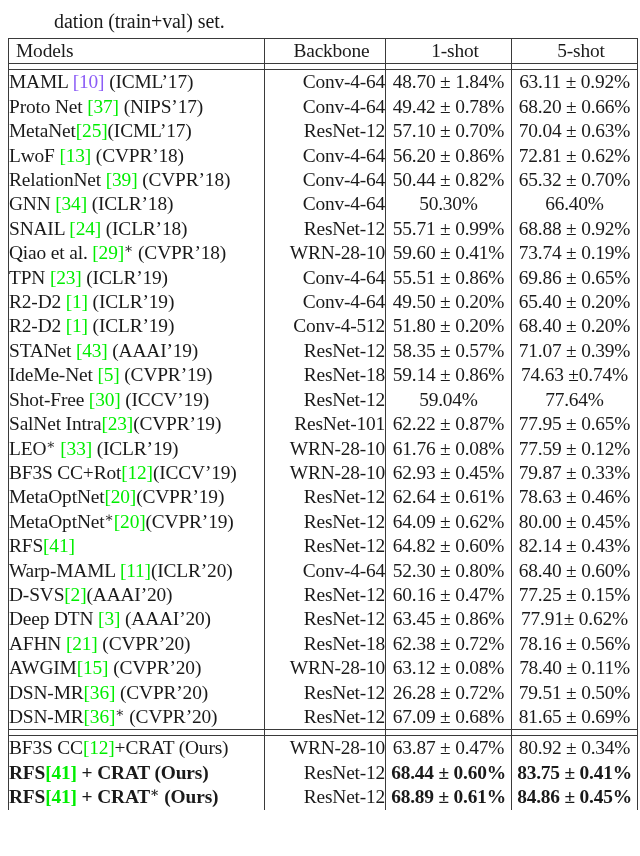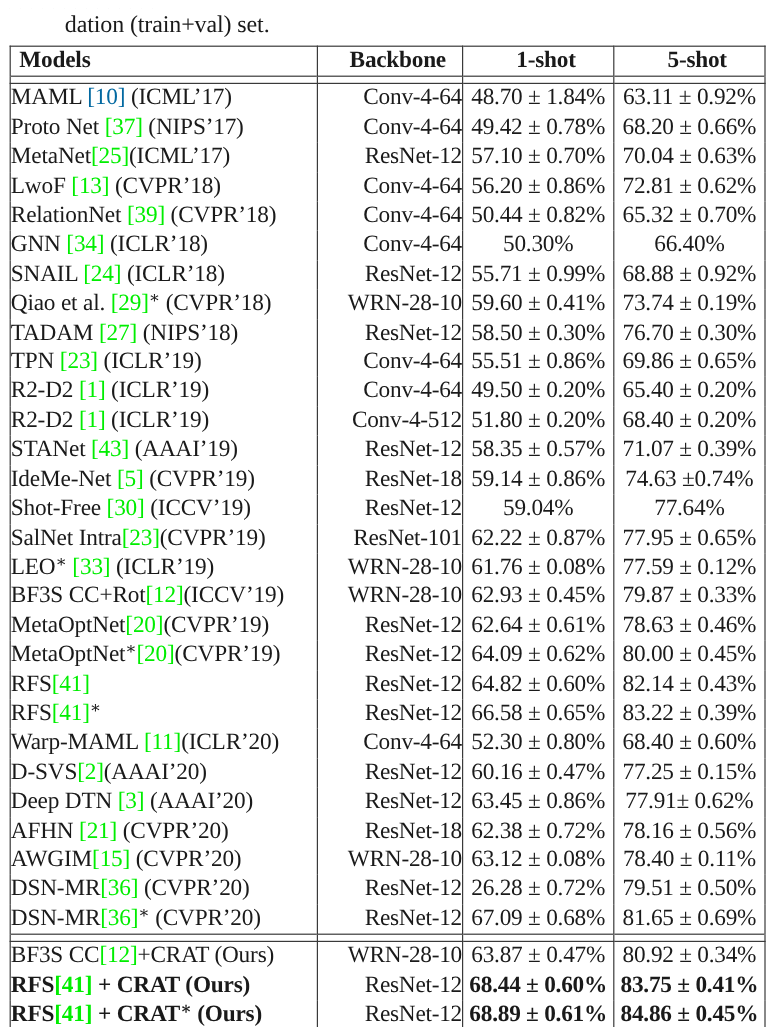--- a/index.html
+++ b/index.html
@@ -90,21 +90,21 @@
     text-align: right;
     padding-left: 7px;
     letter-spacing: -0.2px;
   }
   .cell-num {
     text-align: center;
     letter-spacing: -0.2px;
   }
 
   thead th {
-    font-weight: bold;
+    font-weight: normal;
   }
   thead th.cell-backbone,
   thead th.cell-num { text-align: center; padding-left: 13px; }
   thead th.cell-model { text-align: left; padding-left: 7px; }
 
   .hdr-row th { border-top: 1.4px solid #3a3a3a; }
 
   
   tr.double-rule td {
     height: 5px;
@@ -150,21 +150,21 @@
       </tr>
     </thead>
     <tbody id="tbody-main">
         <tr class="double-rule">
           <td></td>
           <td></td>
           <td></td>
           <td></td>
         </tr>
         <tr>
-          <td class="cell-model">MAML <span class="cite" style="color:#0369a1">[10]</span> (ICML’17)</td>
+          <td class="cell-model">MAML <span class="cite" style="color:#8b5cf6">[10]</span> (ICML’17)</td>
           <td class="cell-backbone">Conv-4-64</td>
           <td class="cell-num">48.70 ± 1.84%</td>
           <td class="cell-num">63.11 ± 0.92%</td>
         </tr>
         <tr>
           <td class="cell-model">Proto Net <span class="cite" style="color:#00ee00">[37]</span> (NIPS’17)</td>
           <td class="cell-backbone">Conv-4-64</td>
           <td class="cell-num">49.42 ± 0.78%</td>
           <td class="cell-num">68.20 ± 0.66%</td>
         </tr>
@@ -196,26 +196,20 @@
           <td class="cell-model">SNAIL <span class="cite" style="color:#00ee00">[24]</span> (ICLR’18)</td>
           <td class="cell-backbone">ResNet-12</td>
           <td class="cell-num">55.71 ± 0.99%</td>
           <td class="cell-num">68.88 ± 0.92%</td>
         </tr>
         <tr>
           <td class="cell-model">Qiao et al. <span class="cite" style="color:#00ee00">[29]</span><sup class="star">∗</sup> (CVPR’18)</td>
           <td class="cell-backbone">WRN-28-10</td>
           <td class="cell-num">59.60 ± 0.41%</td>
           <td class="cell-num">73.74 ± 0.19%</td>
-        </tr>
-        <tr>
-          <td class="cell-model">TADAM <span class="cite" style="color:#00ee00">[27]</span> (NIPS’18)</td>
-          <td class="cell-backbone">ResNet-12</td>
-          <td class="cell-num">58.50 ± 0.30%</td>
-          <td class="cell-num">76.70 ± 0.30%</td>
         </tr>
         <tr>
           <td class="cell-model">TPN <span class="cite" style="color:#00ee00">[23]</span> (ICLR’19)</td>
           <td class="cell-backbone">Conv-4-64</td>
           <td class="cell-num">55.51 ± 0.86%</td>
           <td class="cell-num">69.86 ± 0.65%</td>
         </tr>
         <tr>
           <td class="cell-model">R2-D2 <span class="cite" style="color:#00ee00">[1]</span> (ICLR’19)</td>
           <td class="cell-backbone">Conv-4-64</td>
@@ -276,26 +270,20 @@
           <td class="cell-num">64.09 ± 0.62%</td>
           <td class="cell-num">80.00 ± 0.45%</td>
         </tr>
         <tr>
           <td class="cell-model">RFS<span class="cite" style="color:#00ee00">[41]</span></td>
           <td class="cell-backbone">ResNet-12</td>
           <td class="cell-num">64.82 ± 0.60%</td>
           <td class="cell-num">82.14 ± 0.43%</td>
         </tr>
         <tr>
-          <td class="cell-model">RFS<span class="cite" style="color:#00ee00">[41]</span><sup class="star">∗</sup></td>
-          <td class="cell-backbone">ResNet-12</td>
-          <td class="cell-num">66.58 ± 0.65%</td>
-          <td class="cell-num">83.22 ± 0.39%</td>
-        </tr>
-        <tr>
           <td class="cell-model">Warp-MAML <span class="cite" style="color:#00ee00">[11]</span>(ICLR’20)</td>
           <td class="cell-backbone">Conv-4-64</td>
           <td class="cell-num">52.30 ± 0.80%</td>
           <td class="cell-num">68.40 ± 0.60%</td>
         </tr>
         <tr>
           <td class="cell-model">D-SVS<span class="cite" style="color:#00ee00">[2]</span>(AAAI’20)</td>
           <td class="cell-backbone">ResNet-12</td>
           <td class="cell-num">60.16 ± 0.47%</td>
           <td class="cell-num">77.25 ± 0.15%</td>

